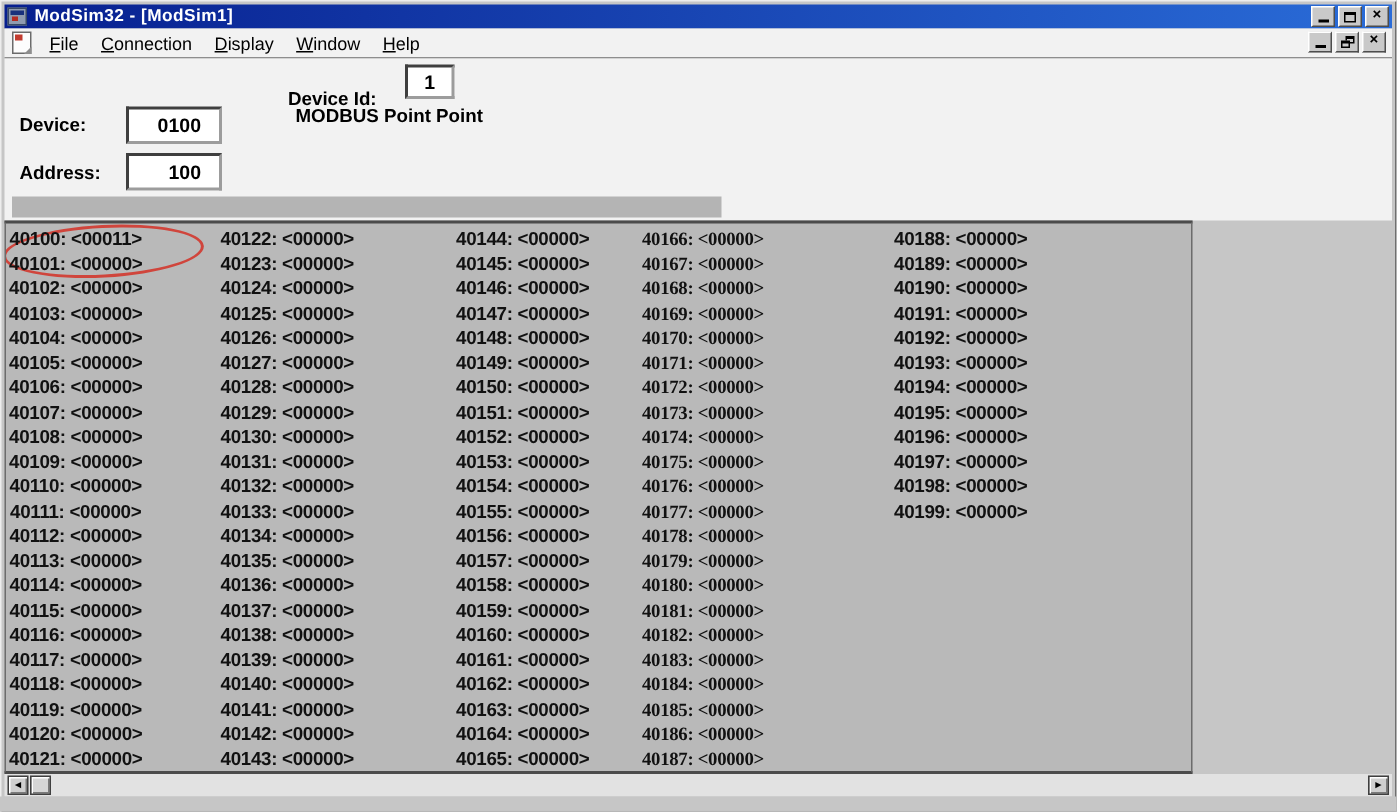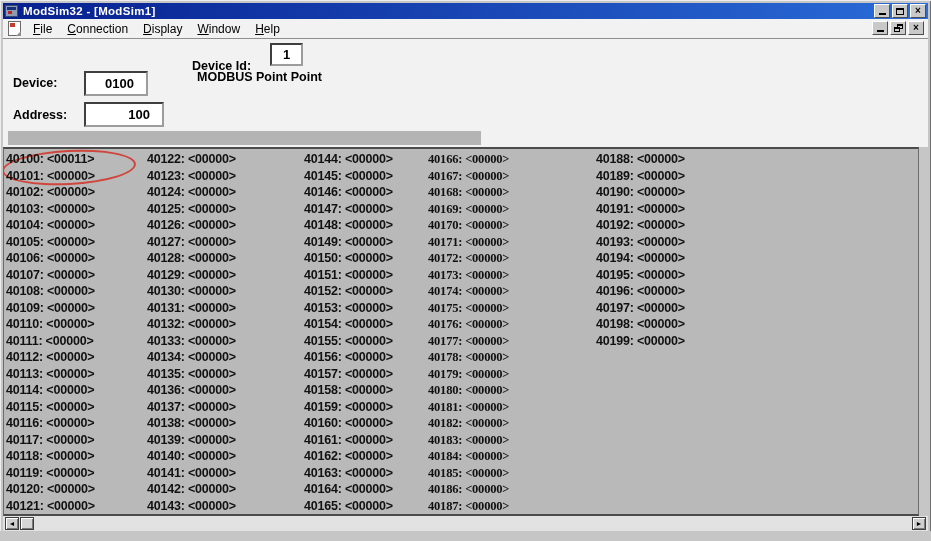--- a/index.html
+++ b/index.html
@@ -91,25 +91,26 @@
     border-left:1px solid #3f3f3f;box-sizing:border-box;
     display:flex;align-items:center;justify-content:center;
     box-shadow:inset 1px 1px 0 #fff, inset -1px -1px 0 #5a5a5a;
     font-size:7px;color:#000;
   }
   .progress-strip{
     position:absolute;left:5px;top:92px;width:473px;height:14px;background:#b4b4b4;
   }
   
   .data-pane{
-    position:absolute;left:3px;top:147px;width:916px;height:369px;
+    position:absolute;left:3px;top:147px;width:792px;height:369px;
     background:var(--pane-bg,#b9b9b9);box-sizing:border-box;
     border-top:2px solid #4b4b4b;border-bottom:2px solid #4b4b4b;
     border-left:1px solid #6c6c6c;border-right:1px solid #6c6c6c;
     overflow:hidden;
+    text-align:center;
   }
   .reg-col{position:absolute;top:2px;white-space:nowrap;}
   .reg-col.c0{left:2px;} .reg-col.c1{left:143px;} .reg-col.c2{left:284px;margin-left:16px;}
   .reg-col.c3{left:424px;font-family:Liberation Serif, serif;} .reg-col.c4{left:592px;}
   .reg-cell{
     font-weight:bold;font-size:12.5px;line-height:16.5px;color:#111;
     letter-spacing:-0.2px;cursor:default;
   }
   .red-ellipse{
     position:absolute;left:-2px;top:1px;width:130px;height:31px;
@@ -190,21 +191,21 @@
     </div>
 
     <span class="lbl" style="left:10px;top:37px;">Device:</span>
     <div class="sunken" style="left:81px;top:32px;width:64px;height:25px;">
       <input class="field" value="0100" style="">
     </div>
 
     <span class="lbl" style="left:194px;top:31px;">MODBUS Point Point</span>
 
     <span class="lbl" style="left:10px;top:69px;">Address:</span>
-    <div class="sunken" style="left:81px;top:63px;width:80px;height:25px;">
+    <div class="sunken" style="left:81px;top:63px;width:64px;height:25px;">
       <input class="field" value="100" style="">
     </div>
 
     <div class="progress-strip"></div>
   </div>
 
   <div class="data-pane">
     <div class="red-ellipse"></div>
   <div class="reg-col c0">
         <div class="reg-cell">40100: &lt;00011&gt;</div>

